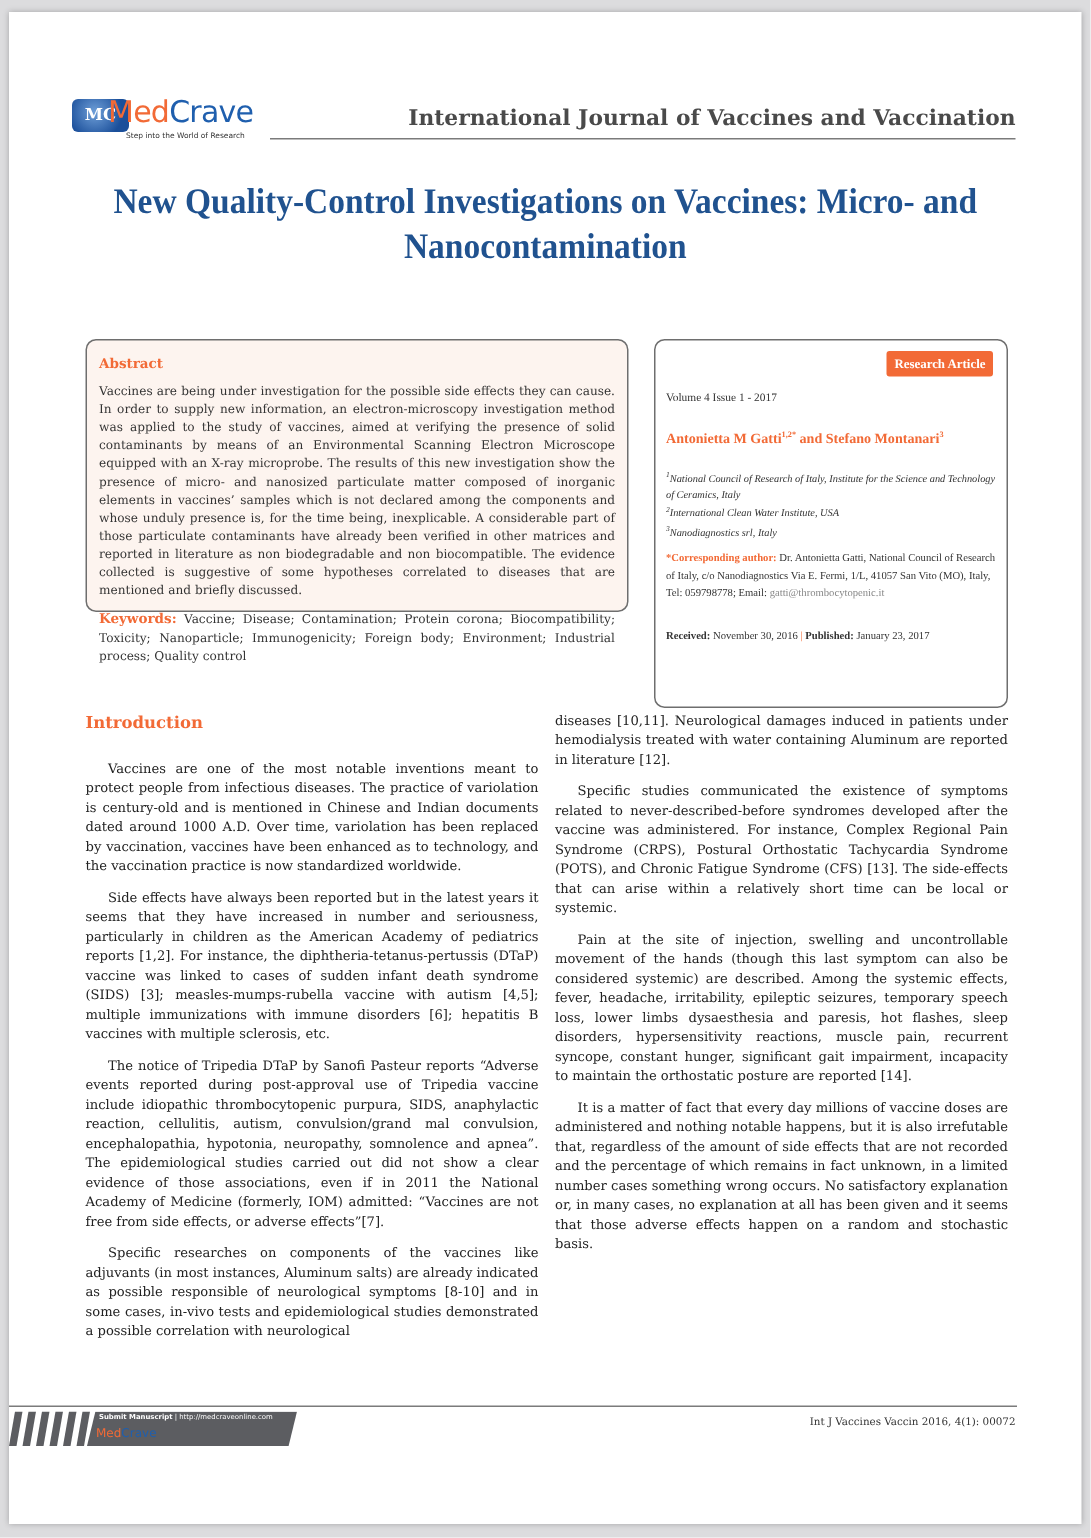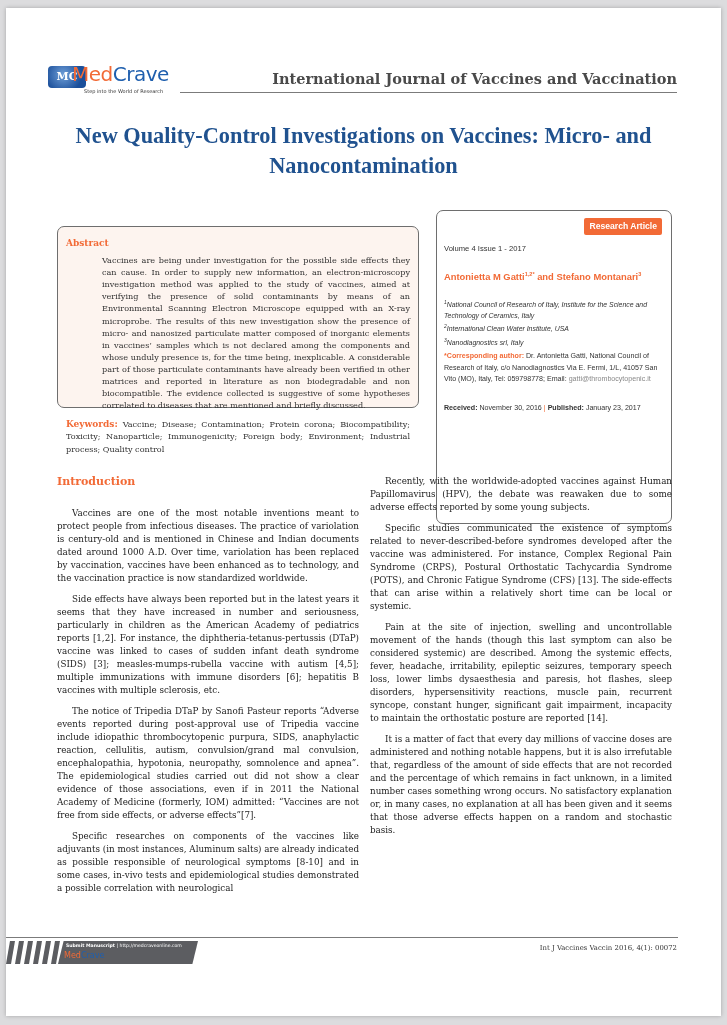--- a/index.html
+++ b/index.html
@@ -44,28 +44,28 @@
     line-height:30px; transform:scaleX(0.93); transform-origin:center;
   }
   
   .abstract-box {
     position:absolute; left:57px; top:226px; width:362px; height:182px;
     background:#fdf4ef; border:1.5px solid #6e6e6e; border-radius:7px;
     padding:8px 8px; box-sizing:border-box;
     font-family:"DejaVu Serif", serif; font-size:8.1px; color:#333; line-height:12.1px;
   }
   .abstract-heading { color:#f26a36; font-weight:bold; font-size:9px; margin:2px 0 5px 0; }
-  .abstract-text { text-align:justify;margin-left:36px; }
+  .abstract-text { text-align:justify; }
   .keywords { margin-top:7px; text-align:justify; }
   .kw-label { color:#f26a36; font-weight:bold; font-size:9px; }
   
   .info-box {
-    position:absolute; left:436px; top:210px; width:236px; height:314px;
+    position:absolute; left:436px; top:226px; width:236px; height:246px;
     border:1.5px solid #6e6e6e; border-radius:7px; box-sizing:border-box;
-    font-family:Liberation Sans, sans-serif; font-size:7.3px; color:#333; line-height:11px;
+    font-family:Liberation Serif, serif; font-size:7.3px; color:#333; line-height:11px;
   }
   .badge {
     position:absolute; right:9px; top:7px; background:#f26a36; color:#fff;
     font-weight:bold; font-size:8.6px; padding:3px 5px; border-radius:2px;
   }
   .volume { position:absolute; left:7px; top:32px; font-size:7.6px; }
   .authors {
     position:absolute; left:7px; top:57px; width:220px; color:#f26a36; font-weight:bold;
     font-size:9.4px; line-height:13px;
   }
@@ -165,21 +165,21 @@
 
 <div class="col col-left">
   <div class="section-heading">Introduction</div>
   <p>Vaccines are one of the most notable inventions meant to protect people from infectious diseases. The practice of variolation is century-old and is mentioned in Chinese and Indian documents dated around 1000 A.D. Over time, variolation has been replaced by vaccination, vaccines have been enhanced as to technology, and the vaccination practice is now standardized worldwide.</p>
   <p>Side effects have always been reported but in the latest years it seems that they have increased in number and seriousness, particularly in children as the American Academy of pediatrics reports [1,2]. For instance, the diphtheria-tetanus-pertussis (DTaP) vaccine was linked to cases of sudden infant death syndrome (SIDS) [3]; measles-mumps-rubella vaccine with autism [4,5]; multiple immunizations with immune disorders [6]; hepatitis B vaccines with multiple sclerosis, etc.</p>
   <p>The notice of Tripedia DTaP by Sanofi Pasteur reports “Adverse events reported during post-approval use of Tripedia vaccine include idiopathic thrombocytopenic purpura, SIDS, anaphylactic reaction, cellulitis, autism, convulsion/grand mal convulsion, encephalopathia, hypotonia, neuropathy, somnolence and apnea”. The epidemiological studies carried out did not show a clear evidence of those associations, even if in 2011 the National Academy of Medicine (formerly, IOM) admitted: “Vaccines are not free from side effects, or adverse effects”[7].</p>
   <p>Specific researches on components of the vaccines like adjuvants (in most instances, Aluminum salts) are already indicated as possible responsible of neurological symptoms [8-10] and in some cases, in-vivo tests and epidemiological studies demonstrated a possible correlation with neurological</p>
 </div>
 
 <div class="col col-right">
-  <p>Recently, with the worldwide-adopted vaccines against Human Papillomavirus (HPV), the debate was reawaken due to some adverse effects reported by some young subjects.</p>
+  <p class="noindent">diseases [10,11]. Neurological damages induced in patients under hemodialysis treated with water containing Aluminum are reported in literature [12].</p>
   <p>Specific studies communicated the existence of symptoms related to never-described-before syndromes developed after the vaccine was administered. For instance, Complex Regional Pain Syndrome (CRPS), Postural Orthostatic Tachycardia Syndrome (POTS), and Chronic Fatigue Syndrome (CFS) [13]. The side-effects that can arise within a relatively short time can be local or systemic.</p>
   <p>Pain at the site of injection, swelling and uncontrollable movement of the hands (though this last symptom can also be considered systemic) are described. Among the systemic effects, fever, headache, irritability, epileptic seizures, temporary speech loss, lower limbs dysaesthesia and paresis, hot flashes, sleep disorders, hypersensitivity reactions, muscle pain, recurrent syncope, constant hunger, significant gait impairment, incapacity to maintain the orthostatic posture are reported [14].</p>
   <p>It is a matter of fact that every day millions of vaccine doses are administered and nothing notable happens, but it is also irrefutable that, regardless of the amount of side effects that are not recorded and the percentage of which remains in fact unknown, in a limited number cases something wrong occurs. No satisfactory explanation or, in many cases, no explanation at all has been given and it seems that those adverse effects happen on a random and stochastic basis.</p>
 </div>
 
 <div class="footer-rule"></div>
 <div class="footer-banner">
   <svg class="stripes" viewBox="0 0 56 23">
     <polygon points="4,0 9,0 5,23 0,23" fill="#5c5d61"></polygon>
     <polygon points="13,0 18,0 14,23 9,23" fill="#5c5d61"></polygon>

